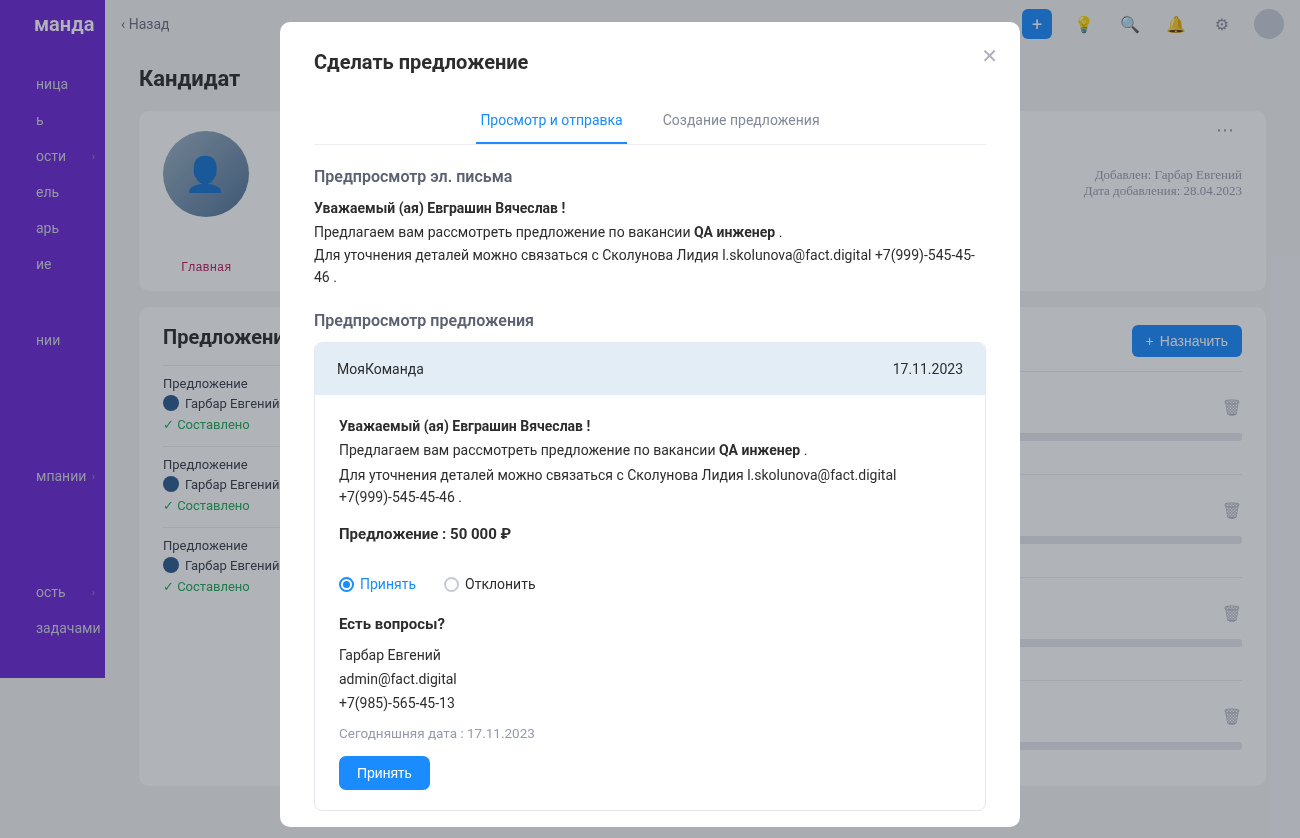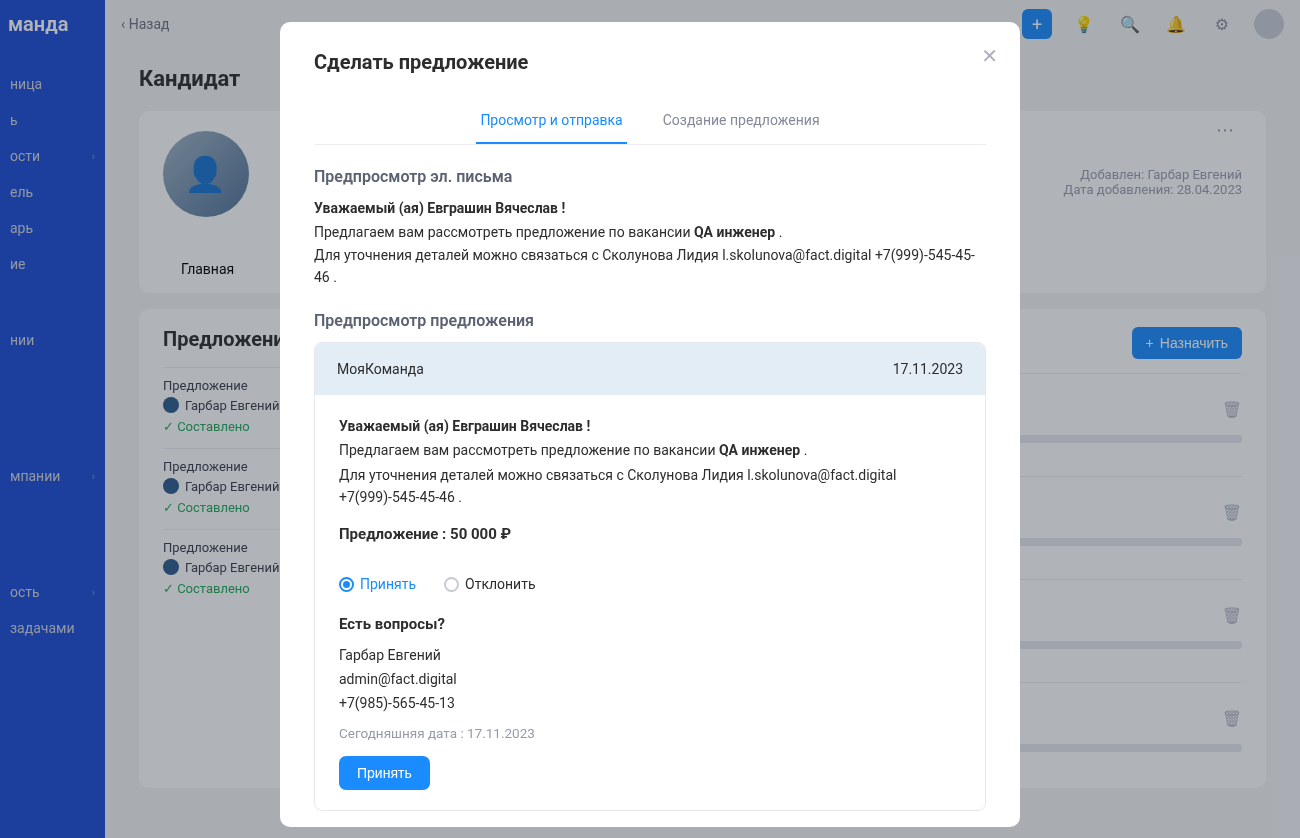--- a/index.html
+++ b/index.html
@@ -1,19 +1,19 @@
 <!DOCTYPE html>
 <html><head>
 <meta charset="utf-8">
 <style>
 * { box-sizing: border-box; margin: 0; padding: 0; }
 body { font-family: -apple-system, BlinkMacSystemFont, "Segoe UI", Roboto, Arial, sans-serif; background: #f5f6f8; color: #2d2d2d; overflow: hidden; width: 1300px; height: 838px; position: relative; }
 
 
-.sidebar { position: absolute; left: 0; top: 0; width: 105px; height: 838px; background: #1d4ed8; color: #d5d9e3; overflow: hidden; }
+.sidebar { position: absolute; left: 0; top: 0; width: 105px; height: 678px; background: #6d28d9; color: #d5d9e3; overflow: hidden; padding-left: 26px; }
 .sidebar-logo { font-size: 20px; font-weight: 600; color: #fff; padding: 12px 8px; }
 .sidebar-items { padding-top: 18px; }
 .sidebar-item { display: flex; align-items: center; justify-content: space-between; padding: 10px 10px; font-size: 14px; color: #cfd5e0; cursor: pointer; white-space: nowrap; }
 .sidebar-item .chev { opacity: 0.5; font-size: 11px; }
 
 
 .topbar { position: absolute; left: 105px; right: 0; top: 0; height: 48px; display: flex; align-items: center; justify-content: space-between; padding: 0 16px; background: #f5f6f8; }
 .back { font-size: 14px; color: #6d7380; cursor: pointer; }
 .topbar-right { display: flex; align-items: center; gap: 18px; }
 .btn-add { width: 30px; height: 30px; background: #1a8cff; border-radius: 6px; display: flex; align-items: center; justify-content: center; color: #fff; font-size: 18px; cursor: pointer; }
@@ -22,22 +22,22 @@
 
 
 .main { position: absolute; left: 105px; top: 48px; right: 0; bottom: 0; padding: 18px 34px; overflow: hidden; }
 .page-title { font-size: 22px; font-weight: 700; margin-bottom: 20px; }
 
 
 .cand-card { background: #fff; border-radius: 10px; padding: 20px 24px 0; margin-bottom: 16px; position: relative; }
 .cand-top { display: flex; align-items: flex-start; gap: 20px; }
 .cand-photo { width: 86px; height: 86px; border-radius: 50%; background: linear-gradient(135deg,#a0b5c6,#52749c); display:flex;align-items:center;justify-content:center;color:#fff;font-size:34px; }
 .cand-tabs { margin-top: 30px; }
-.cand-tab { display: inline-block; padding: 14px 18px; font-size: 14px; color: #000000; border-bottom: 2px solid transparent; cursor: pointer; }
-.cand-meta { position: absolute; right: 24px; top: 20px; text-align: right; font-size: 13px; color: #9a9fae; }
+.cand-tab { display: inline-block; padding: 14px 18px; font-size: 12px; color: #be185d; border-bottom: 2px solid transparent; cursor: pointer; font-family: Liberation Mono, monospace; }
+.cand-meta { position: absolute; right: 24px; top: 20px; text-align: right; font-size: 13px; color: #9a9fae; font-family: Liberation Serif, serif; }
 .dots-btn { position: absolute; right: 24px; top: 8px; width: 32px; height: 20px; display:flex;align-items:center;justify-content:center;color:#9a9fae;cursor:pointer;font-size:18px;letter-spacing:2px; }
 
 
 .cols { display: flex; gap: 20px; }
 .panel { background: #fff; border-radius: 10px; padding: 18px 24px; flex: 1; }
 .panel-title { font-size: 20px; font-weight: 700; margin-bottom: 16px; }
 .assign-btn { display:inline-flex;align-items:center;gap:6px;background:#1a8cff;color:#fff;font-size:14px;padding:8px 14px;border-radius:6px;cursor:pointer;border:none; }
 .panel-head { display:flex; justify-content:space-between; align-items:center; margin-bottom: 14px; }
 
 

